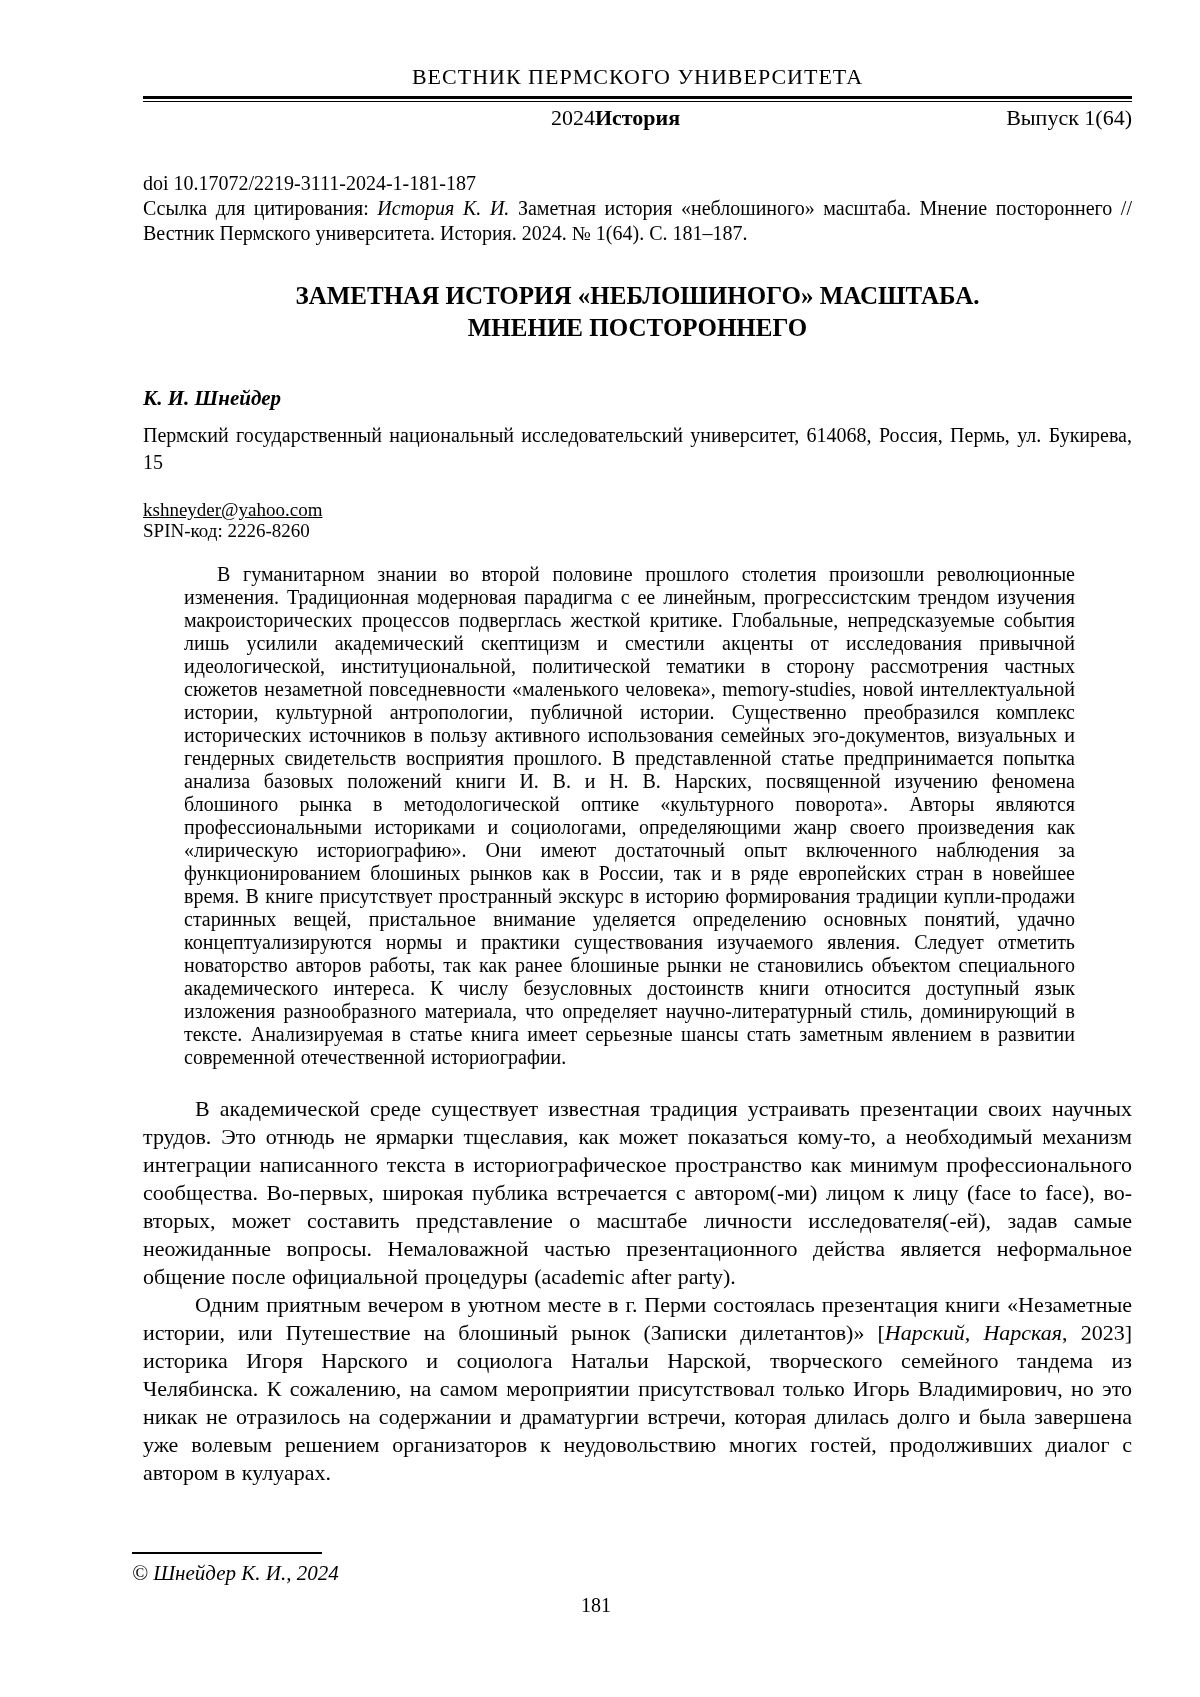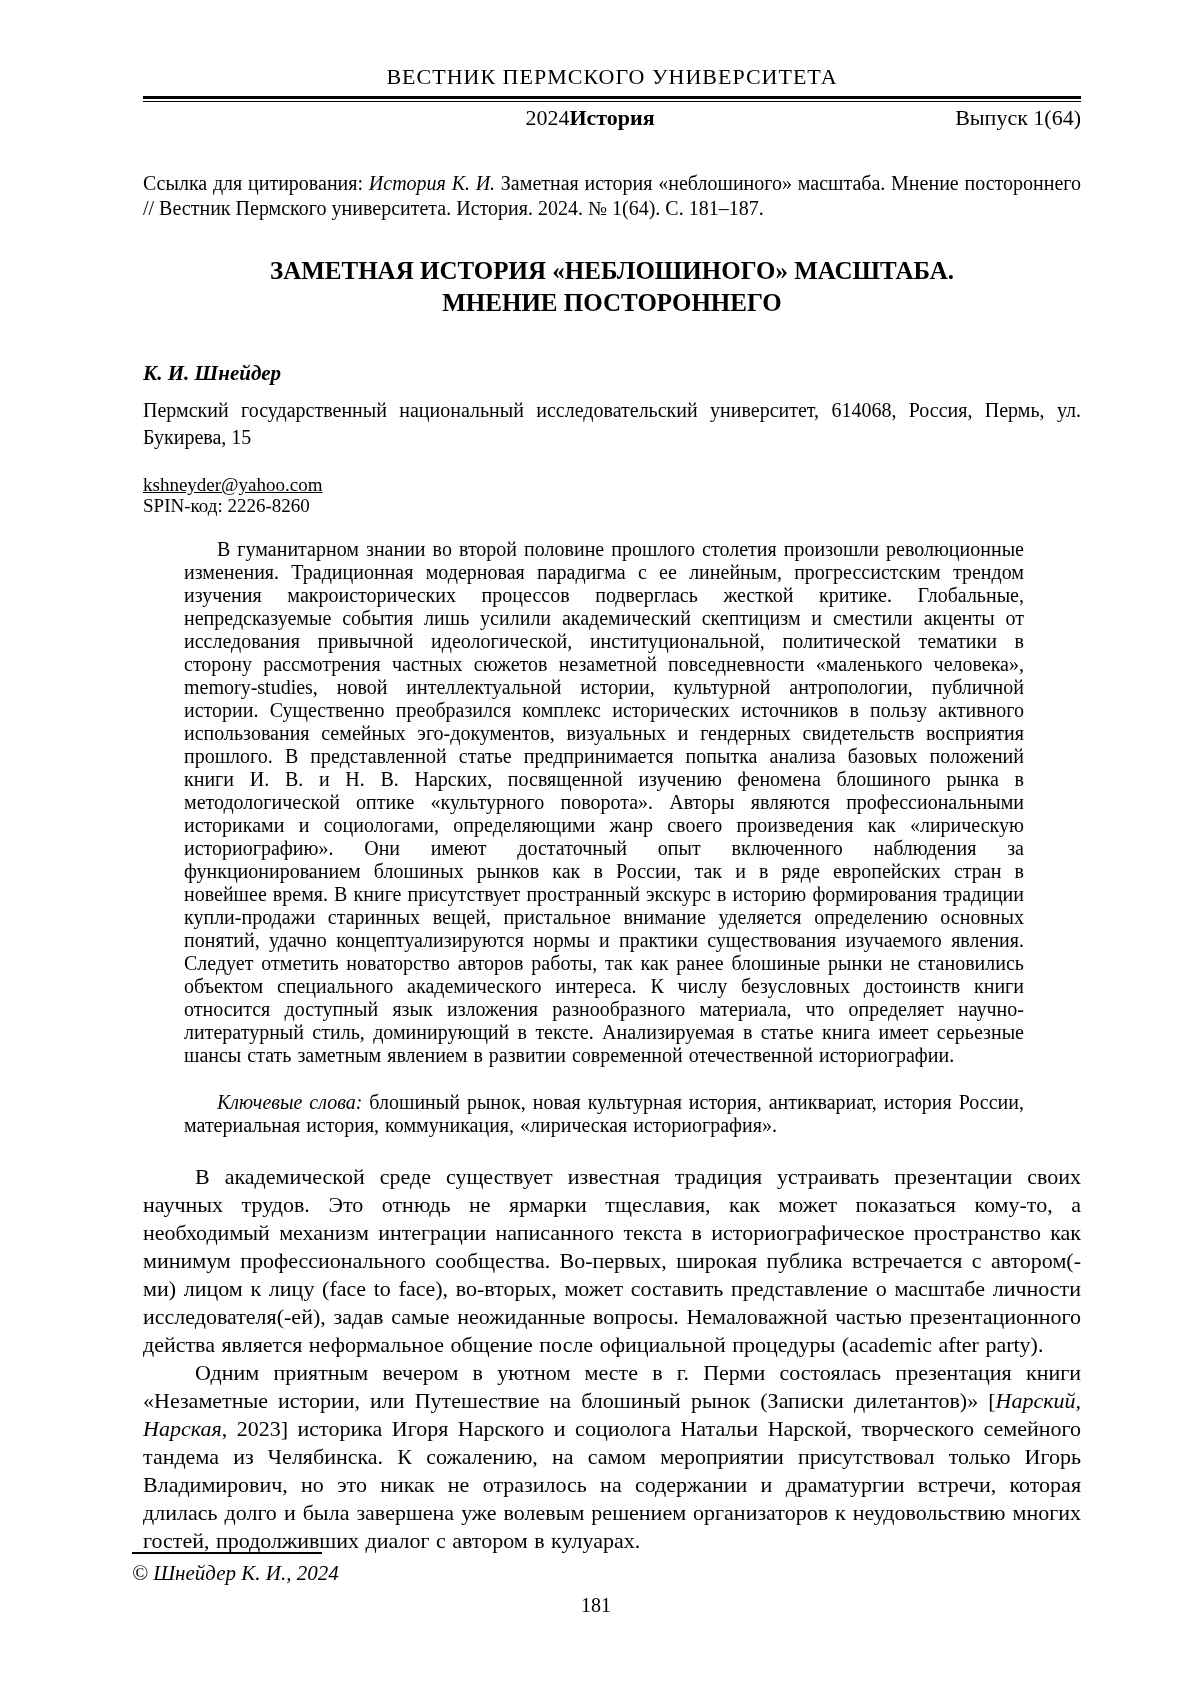--- a/index.html
+++ b/index.html
@@ -5,21 +5,21 @@
   html, body { margin: 0; padding: 0; background: #ffffff; }
   .page {
     position: relative;
     width: 1200px;
     height: 1697px;
     margin: 0 auto;
     background: #ffffff;
     color: #000000;
     font-family: "Liberation Serif", "DejaVu Serif", serif;
     box-sizing: border-box;
-    padding: 64px 119px 0 143px;
+    padding: 64px 68px 0 143px;
     overflow: hidden;
   }
 
   
   .masthead {
     text-align: center;
     font-size: 22px;
     line-height: 26px;
     letter-spacing: 1px;
     white-space: nowrap;
@@ -105,36 +105,36 @@
     <div class="masthead">ВЕСТНИК ПЕРМСКОГО УНИВЕРСИТЕТА</div>
     <div class="header-rule"></div>
     <div class="issue-row">
       <span class="year">2024</span>
       <span class="series">История</span>
       <span class="issue">Выпуск 1(64)</span>
     </div>
   </header>
 
   <section class="meta">
+    <div>doi 10.17072/2219-3111-2024-1-181-187</div>
     <div class="citation"><span>Ссылка для цитирования: </span><span class="italic">История К. И.</span><span> Заметная история «неблошиного» масштаба. Мнение постороннего // Вестник Пермского университета. История. 2024. № 1(64). С. 181–187.</span></div>
   </section>
 
   <h1 class="title">
     <span>ЗАМЕТНАЯ ИСТОРИЯ «НЕБЛОШИНОГО» МАСШТАБА.</span>
     <span>МНЕНИЕ ПОСТОРОННЕГО</span>
   </h1>
 
   <div class="author">К. И. Шнейдер</div>
   <div class="affiliation">Пермский государственный национальный исследовательский университет, 614068, Россия, Пермь, ул. Букирева, 15</div>
   <div class="email">kshneyder@yahoo.com</div>
   <div class="spin">SPIN-код: 2226-8260</div>
 
   <section class="abstract">
     <p class="abstract-text">В гуманитарном знании во второй половине прошлого столетия произошли революционные изменения. Традиционная модерновая парадигма с ее линейным, прогрессистским трендом изучения макроисторических процессов подверглась жесткой критике. Глобальные, непредсказуемые события лишь усилили академический скептицизм и сместили акценты от исследования привычной идеологической, институциональной, политической тематики в сторону рассмотрения частных сюжетов незаметной повседневности «маленького человека», memory-studies, новой интеллектуальной истории, культурной антропологии, публичной истории. Существенно преобразился комплекс исторических источников в пользу активного использования семейных эго-документов, визуальных и гендерных свидетельств восприятия прошлого. В представленной статье предпринимается попытка анализа базовых положений книги И. В. и Н. В. Нарских, посвященной изучению феномена блошиного рынка в методологической оптике «культурного поворота». Авторы являются профессиональными историками и социологами, определяющими жанр своего произведения как «лирическую историографию». Они имеют достаточный опыт включенного наблюдения за функционированием блошиных рынков как в России, так и в ряде европейских стран в новейшее время. В книге присутствует пространный экскурс в историю формирования традиции купли-продажи старинных вещей, пристальное внимание уделяется определению основных понятий, удачно концептуализируются нормы и практики существования изучаемого явления. Следует отметить новаторство авторов работы, так как ранее блошиные рынки не становились объектом специального академического интереса. К числу безусловных достоинств книги относится доступный язык изложения разнообразного материала, что определяет научно-литературный стиль, доминирующий в тексте. Анализируемая в статье книга имеет серьезные шансы стать заметным явлением в развитии современной отечественной историографии.</p>
-    <p class="keywords"><span class="italic">Ключевые слова:</span><span> блошиный рынок, новая культурная история, антиквариат, история России, материальная история, коммуникация, «лирическая историография».</span></p>
   </section>
 
   <section class="bodytext">
     <p>В академической среде существует известная традиция устраивать презентации своих научных трудов. Это отнюдь не ярмарки тщеславия, как может показаться кому-то, а необходимый механизм интеграции написанного текста в историографическое пространство как минимум профессионального сообщества. Во-первых, широкая публика встречается с автором(-ми) лицом к лицу (face to face), во-вторых, может составить представление о масштабе личности исследователя(-ей), задав самые неожиданные вопросы. Немаловажной частью презентационного действа является неформальное общение после официальной процедуры (academic after party).</p>
     <p><span>Одним приятным вечером в уютном месте в г. Перми состоялась презентация книги «Незаметные истории, или Путешествие на блошиный рынок (Записки дилетантов)» [</span><span class="italic">Нарский, Нарская</span><span>, 2023] историка Игоря Нарского и социолога Натальи Нарской, творческого семейного тандема из Челябинска. К сожалению, на самом мероприятии присутствовал только Игорь Владимирович, но это никак не отразилось на содержании и драматургии встречи, которая длилась долго и была завершена уже волевым решением организаторов к неудовольствию многих гостей, продолживших диалог с автором в кулуарах.</span></p>
   </section>
 
   <footer class="footer">
     <div class="foot-rule"></div>
     <div class="copyright">© Шнейдер К. И., 2024</div>

